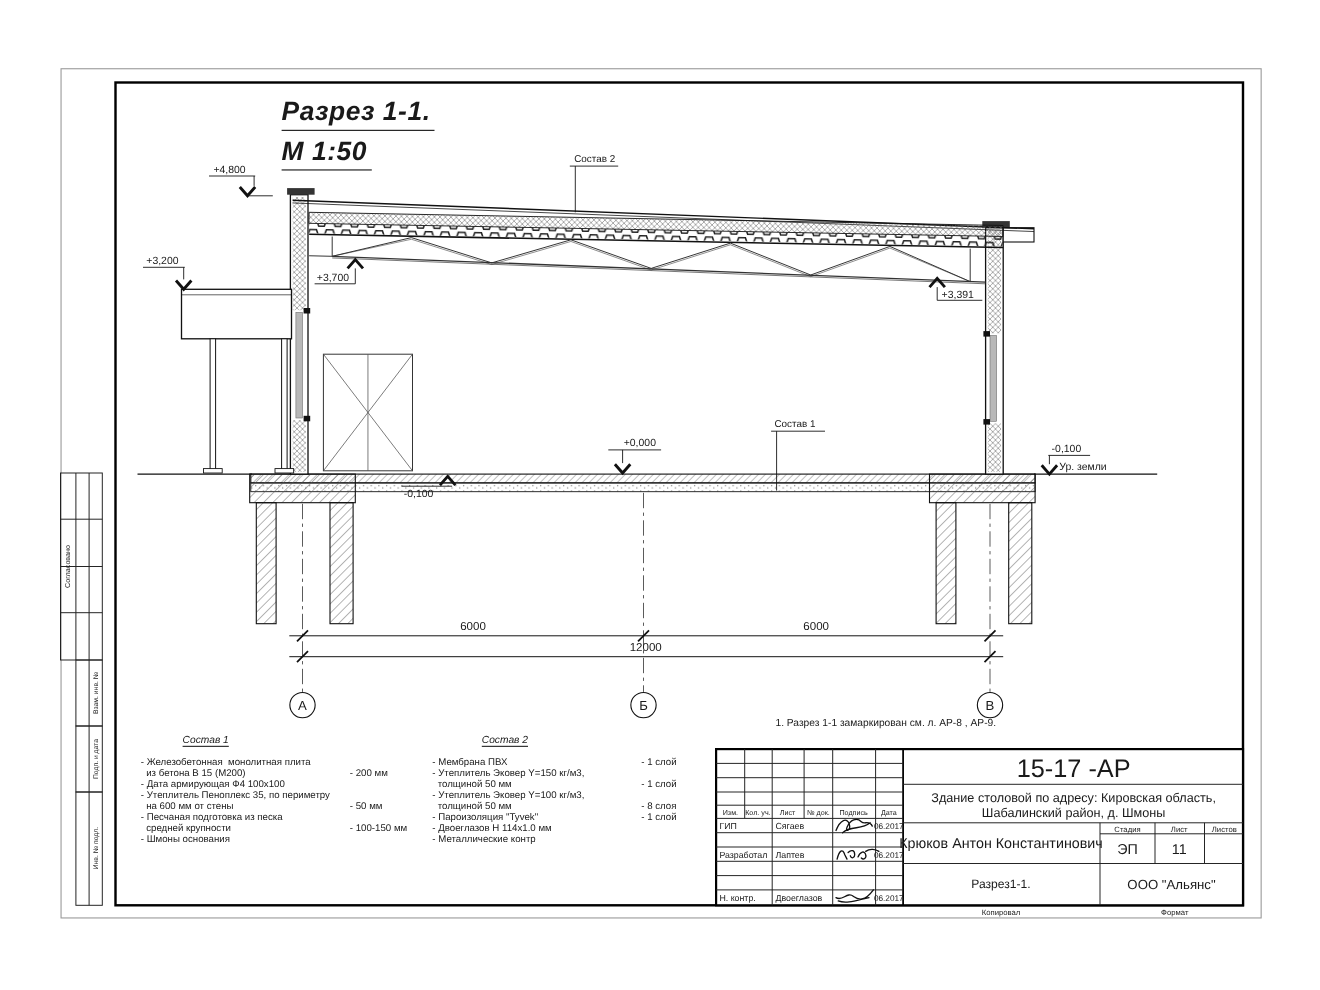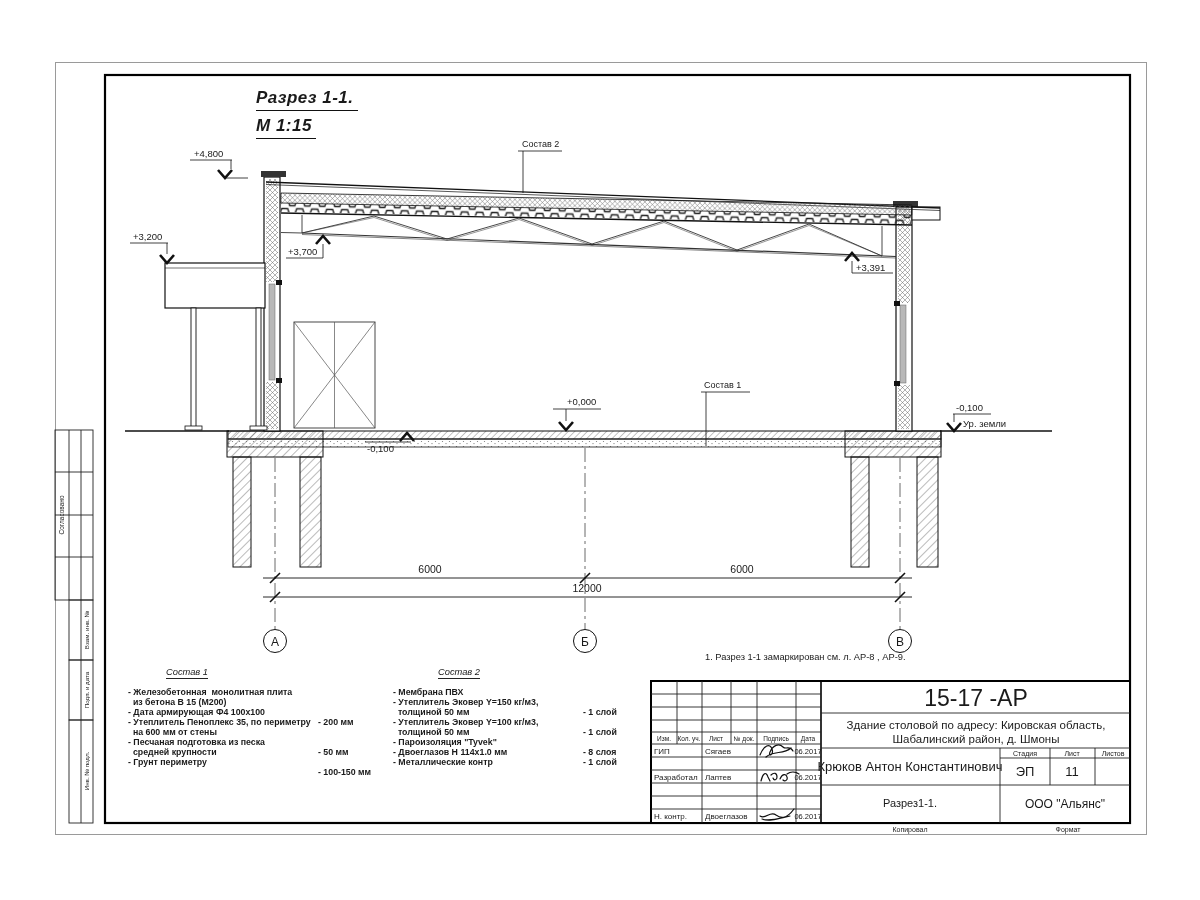--- a/index.html
+++ b/index.html
@@ -2,28 +2,28 @@
 <html><head>
 <meta charset="utf-8">
 <style>
   html,body{margin:0;padding:0;background:#ffffff;width:1200px;height:900px;
     font-family:"Liberation Sans",sans-serif;color:#1a1a1a;overflow:hidden;}
   #stage{position:relative;width:1200px;height:900px;}
   svg text{font-family:"Liberation Sans",sans-serif;fill:#1a1a1a;}
   .abs{position:absolute;}
   
   .dwg-title{position:absolute;left:256px;top:88px;font-style:italic;font-weight:bold;}
-  .dwg-title .l{display:table;font-size:17px;border-bottom:1.6px solid #111;
+  .dwg-title .l{display:table;font-size:24px;border-bottom:1.6px solid #111;
     padding:0 4px 2px 0;margin-bottom:5px;letter-spacing:.5px;}
   
   .mat-list{position:absolute;width:262px;font-size:8.8px;line-height:10px;}
   .mat-title{display:inline-block;font-style:italic;font-size:9.3px;
     border-bottom:1px solid #222;padding-bottom:1px;margin-bottom:8px;}
-  .mat-row{position:relative;white-space:pre;height:10px;font-weight:bold;}
-  .mat-qty{position:absolute;left:190px;top:0;white-space:pre;margin-top:20px;}
+  .mat-row{position:relative;white-space:pre;height:10px;}
+  .mat-qty{position:absolute;left:190px;top:0;white-space:pre;}
 </style>
 </head>
 <body>
 
 <div id="stage">
 
 <svg width="1200" height="900" viewBox="0 0 1200 900" class="abs" style="left:0;top:0">
   <defs>
     <pattern id="patDiag" width="6" height="6" patternUnits="userSpaceOnUse" patternTransform="rotate(45)">
       <line x1="0" y1="0" x2="0" y2="6" stroke="#555" stroke-width="0.8"></line>
@@ -301,33 +301,33 @@
       <path d="M760,816 C766,820 770,810 776,815 C780,818 786,820 794,809 M762,819 C770,822 780,818 790,816"></path>
     </g>
 
     <text x="910" y="832" text-anchor="middle" font-size="7">Копировал</text>
     <text x="1068" y="832" text-anchor="middle" font-size="7">Формат</text>
   </g>
 </svg>
 
 <div class="dwg-title">
   <div class="l">Разрез 1-1.</div>
-  <div class="l">М 1:15</div>
+  <div class="l">М 1:50</div>
 </div>
 
 <div class="mat-list" style="left:128px;top:667px">
   <span class="mat-title" style="margin-left:38px">Состав 1</span>
   <div class="mat-row"><span>- Железобетонная  монолитная плита</span><span class="mat-qty"></span></div>
   <div class="mat-row"><span>  из бетона В 15 (М200)</span><span class="mat-qty">- 200 мм</span></div>
   <div class="mat-row"><span>- Дата армирующая Ф4 100х100</span><span class="mat-qty"></span></div>
   <div class="mat-row"><span>- Утеплитель Пеноплекс 35, по периметру</span><span class="mat-qty"></span></div>
   <div class="mat-row"><span>  на 600 мм от стены</span><span class="mat-qty">- 50 мм</span></div>
   <div class="mat-row"><span>- Песчаная подготовка из песка</span><span class="mat-qty"></span></div>
   <div class="mat-row"><span>  средней крупности</span><span class="mat-qty">- 100-150 мм</span></div>
-  <div class="mat-row"><span>- Грунт периметру</span><span class="mat-qty"></span></div>
+  <div class="mat-row"><span>- Шмоны основания</span><span class="mat-qty"></span></div>
 </div>
 
 <div class="mat-list" style="left:393px;top:667px">
   <span class="mat-title" style="margin-left:45px">Состав 2</span>
   <div class="mat-row"><span>- Мембрана ПВХ</span><span class="mat-qty">- 1 слой</span></div>
   <div class="mat-row"><span>- Утеплитель Эковер Y=150 кг/м3,</span><span class="mat-qty"></span></div>
   <div class="mat-row"><span>  толщиной 50 мм</span><span class="mat-qty">- 1 слой</span></div>
   <div class="mat-row"><span>- Утеплитель Эковер Y=100 кг/м3,</span><span class="mat-qty"></span></div>
   <div class="mat-row"><span>  толщиной 50 мм</span><span class="mat-qty">- 8 слоя</span></div>
   <div class="mat-row"><span>- Пароизоляция "Tyvek"</span><span class="mat-qty">- 1 слой</span></div>

